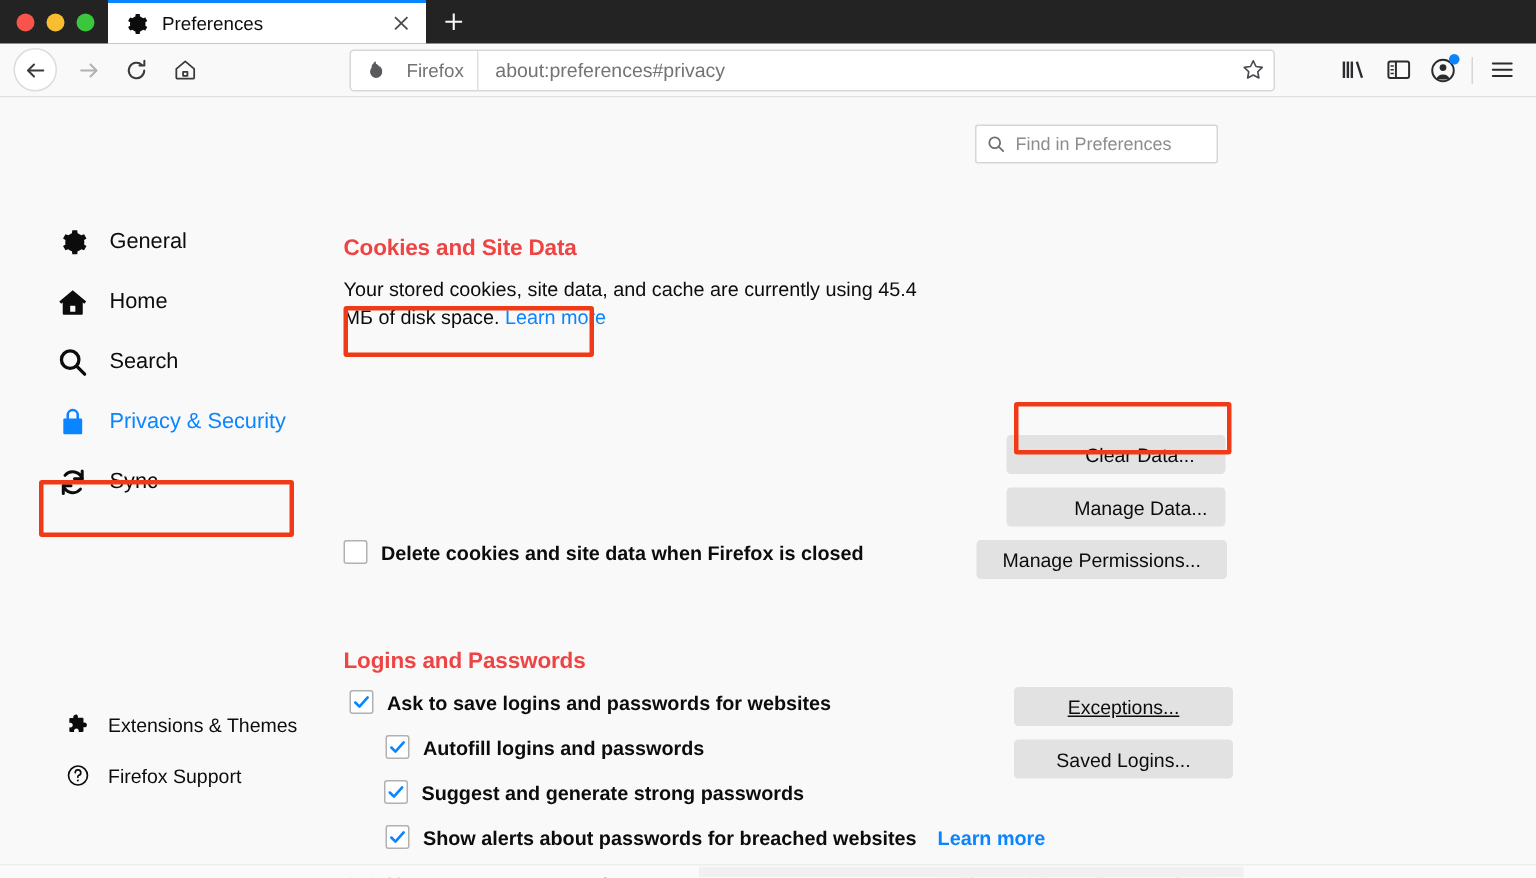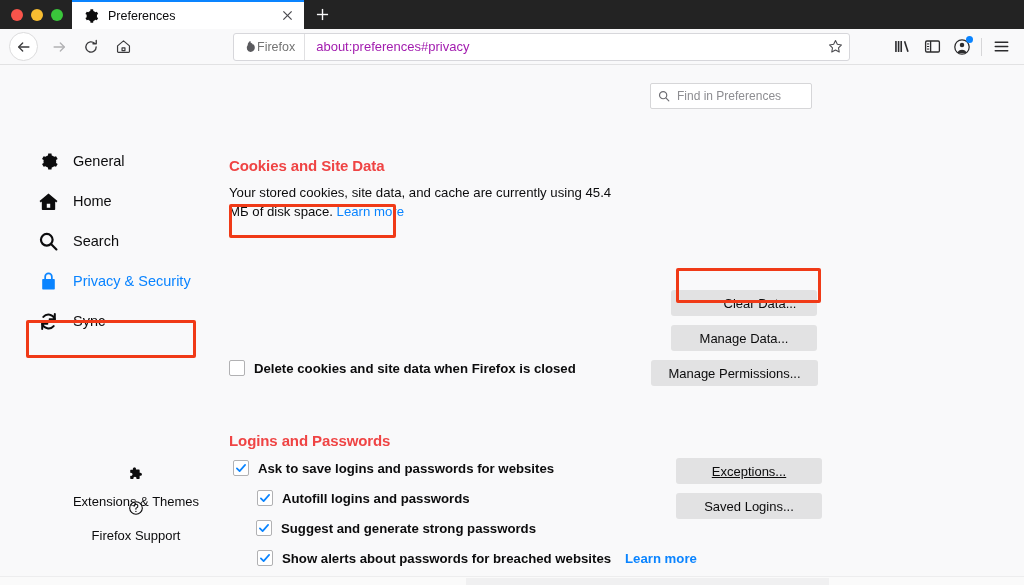--- a/index.html
+++ b/index.html
@@ -43,21 +43,21 @@
     width: 12px; height: 12px;
     border-radius: 50%;
     display: block;
   }
   .tl-close   { background: #f9544b; }
   .tl-min     { background: #f8bd31; }
   .tl-max     { background: #3ac73b; }
 
   .tab {
     height: 29px;
-    width: 232px;
+    width: 212px;
     background: #ffffff;
     border-top: 2px solid #0a84ff;
     display: flex;
     align-items: center;
     padding: 0 8px 0 11px;
     position: relative;
   }
   .tab-favicon {
     width: 16px; height: 16px;
     flex: 0 0 16px;
@@ -126,33 +126,33 @@
     border: 1px solid #d7d7db;
     border-radius: 3px;
     display: flex;
     align-items: center;
     max-width: 617px;
     margin-left: 94px;
   }
   .identity {
     display: flex;
     align-items: center;
-    gap: 0;
+    gap: 14px;
     padding: 0 9px 0 10px;
     height: 100%;
     border-right: 1px solid #e0e0e2;
   }
   .identity-label {
     font-size: 12.5px;
     color: #737373;
   }
   .url-text {
     flex: 1 1 auto;
     font-size: 13px;
-    color: #a21caf;
+    color: #737373;
     padding-left: 11px;
     white-space: nowrap;
     overflow: hidden;
   }
   .star-btn {
     width: 28px; height: 28px;
     display: flex;
     align-items: center;
     justify-content: center;
     flex: 0 0 28px;
@@ -251,21 +251,20 @@
     position: absolute;
     left: 0;
     top: 349px;
     width: 100%;
   }
   .nav-item.small {
     height: 34px;
     font-size: 13px;
     gap: 12px;
     padding-left: 44px;
-    flex-direction: column;
   }
   .nav-item.small .ico {
     width: 16px; height: 16px;
     flex: 0 0 16px;
   }
 
   
   .main {
     flex: 1 1 auto;
     position: relative;
@@ -566,21 +565,21 @@
           <span>MБ of disk space.</span>
           <a class="link" href="#">Learn more</a>
         </div>
 
         <div class="check-row abs" style="left:1px; top:243px;">
           <span class="cb"></span>
           <span>Delete cookies and site data when Firefox is closed</span>
         </div>
 
         <button class="btn abs" style="left:443px; top:173px;padding-left:44px;">Clear Data...</button>
-        <button class="btn abs" style="left:443px; top:208px;">Manage Data...</button>
+        <button class="btn abs" style="left:443px; top:208px;text-align:right;">Manage Data...</button>
         <button class="btn abs wide" style="left:423px; top:243px;">Manage Permissions...</button>
 
         <div class="section-title abs" style="left:1px; top:315px;">Logins and Passwords</div>
 
         <div class="check-row abs" style="left:5px; top:343px;">
           <span class="cb">
             <svg width="12" height="12" viewBox="0 0 14 14" stroke="#0a84ff" stroke-width="2" fill="none" stroke-linecap="round" stroke-linejoin="round">
               <polyline points="2.2,7.4 5.4,10.6 11.8,3.4"></polyline>
             </svg>
           </span>

